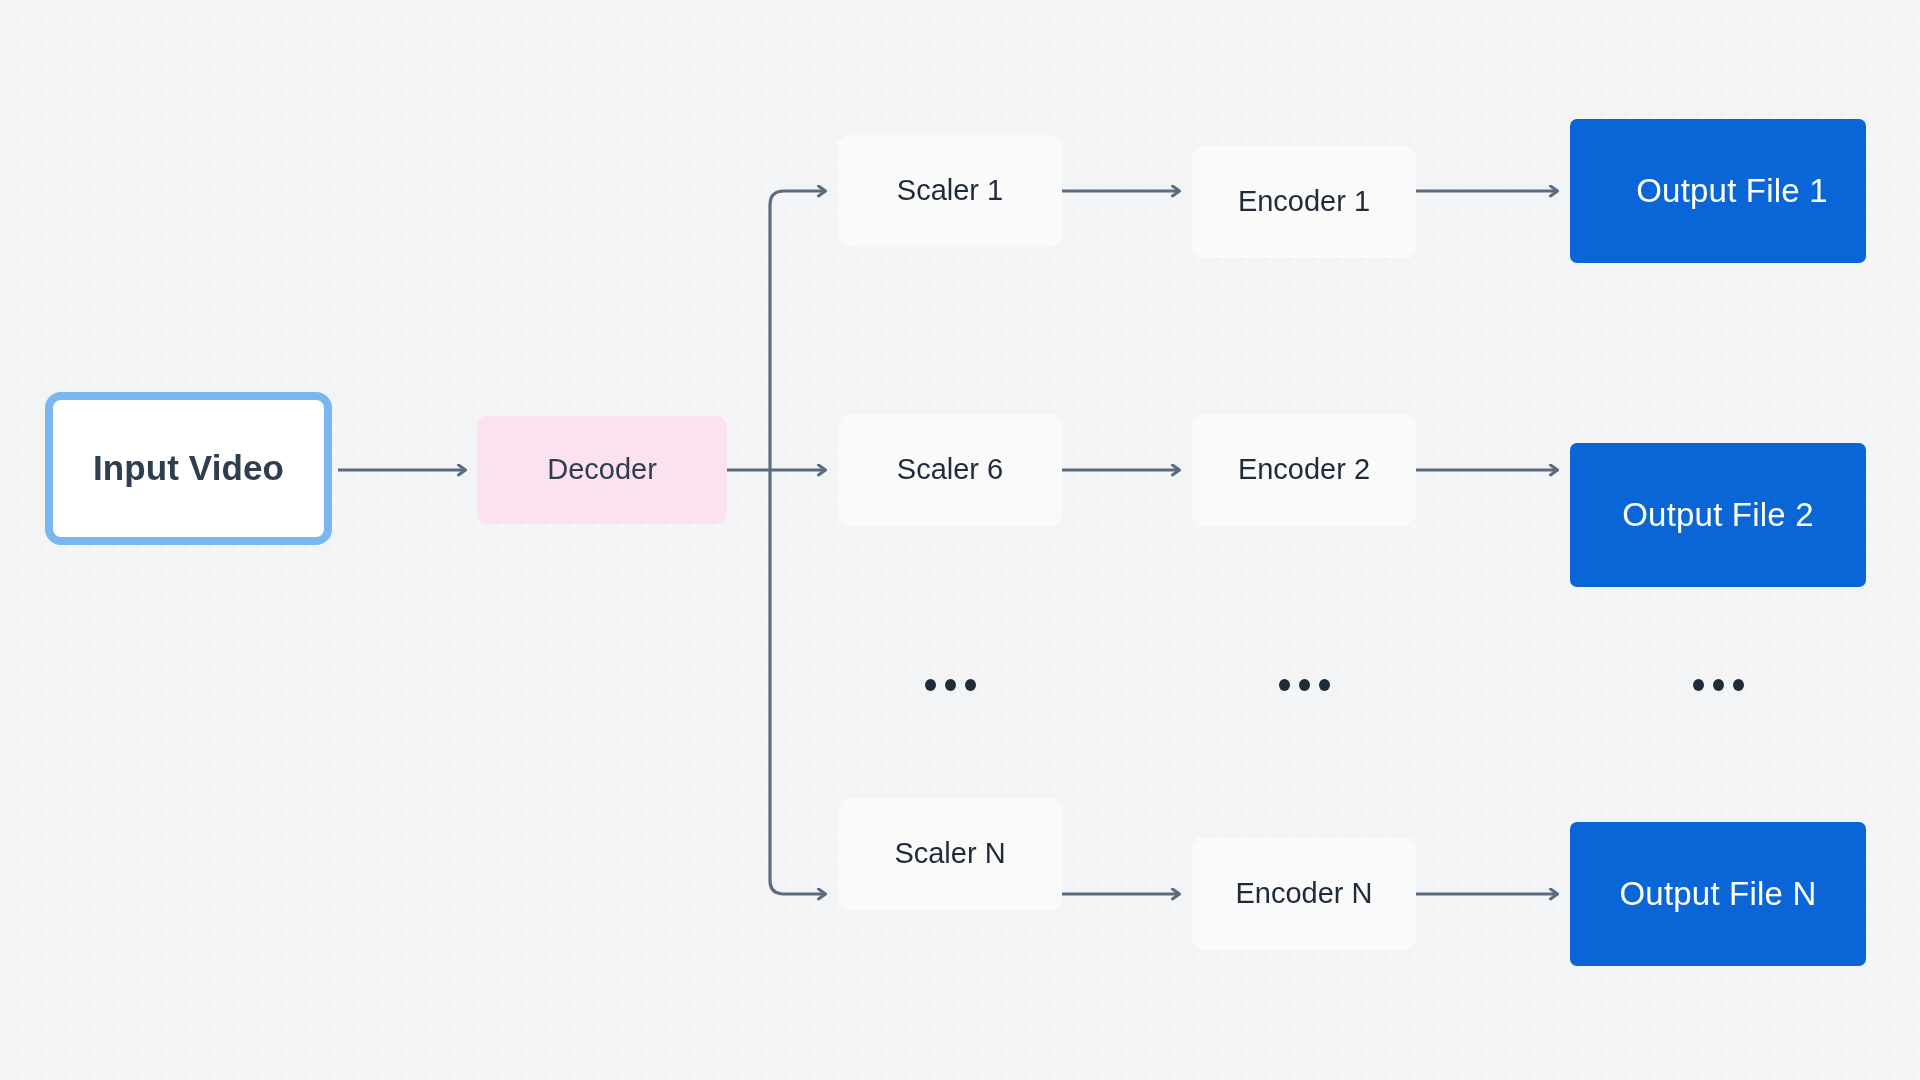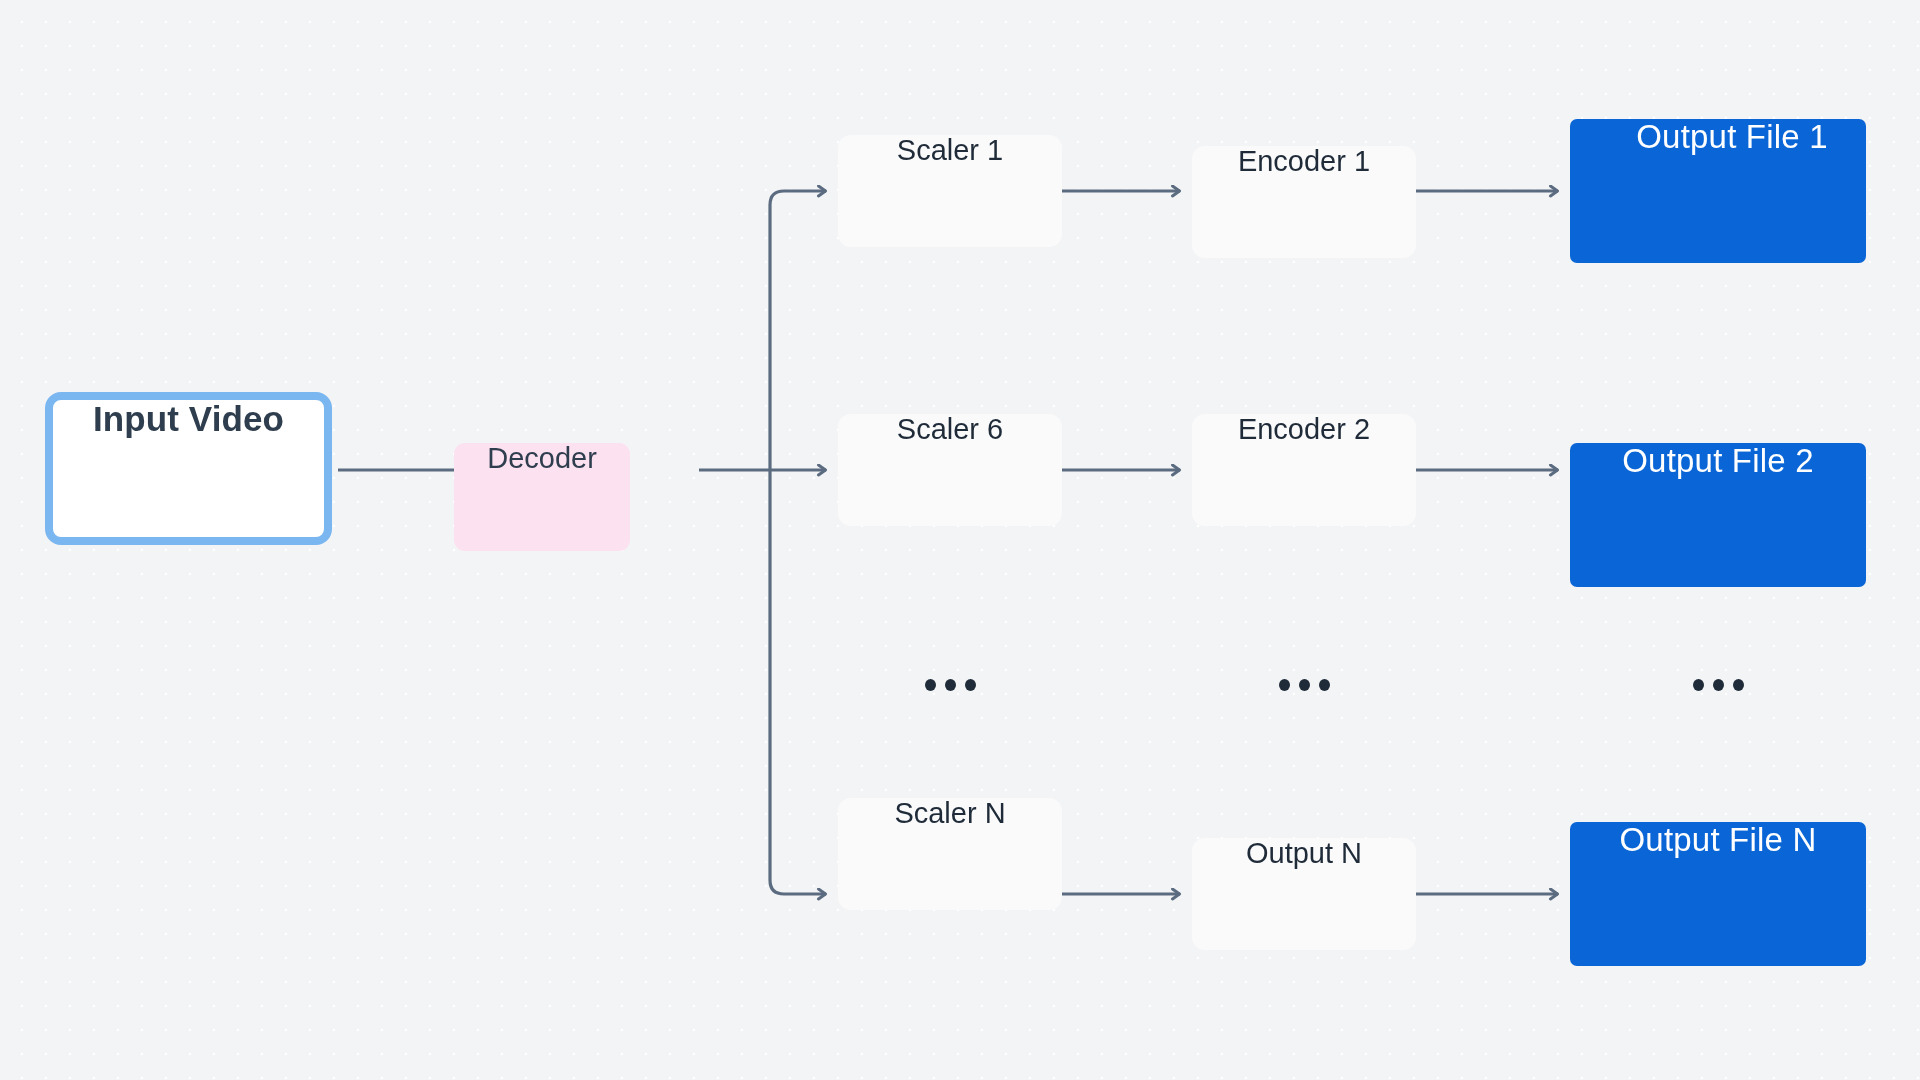--- a/index.html
+++ b/index.html
@@ -33,21 +33,21 @@
     top: 0;
     width: 1920px;
     height: 1080px;
     pointer-events: none;
   }
 
   
   .node {
     position: absolute;
     display: flex;
-    align-items: flex-start;
+    align-items: center;
     justify-content: center;
     box-sizing: border-box;
     text-align: center;
     white-space: nowrap;
   }
 
   .node-label {
     display: block;
     line-height: 1.1;
   }
@@ -140,42 +140,42 @@
       <line x1="1416" y1="191" x2="1558" y2="191" marker-end="url(#arrowV)"></line>
       <line x1="1416" y1="470" x2="1558" y2="470" marker-end="url(#arrowV)"></line>
       <line x1="1416" y1="894" x2="1558" y2="894" marker-end="url(#arrowV)"></line>
     </g>
   </svg>
 
   <div class="node node--input" style="left:45px; top:392px; width:287px; height:153px;">
     <span class="node-label">Input Video</span>
   </div>
 
-  <div class="node node--decoder" style="left:454px; top:416px; width:176px; height:108px;margin-top:27px;">
+  <div class="node node--decoder" style="left:477px; top:416px; width:250px; height:108px;">
     <span class="node-label">Decoder</span>
   </div>
 
   <div class="node node--stage" style="left:838px; top:135px; width:224px; height:112px;">
     <span class="node-label">Scaler 1</span>
   </div>
   <div class="node node--stage" style="left:838px; top:414px; width:224px; height:112px;">
     <span class="node-label">Scaler 6</span>
   </div>
   <div class="node node--stage" style="left:838px; top:798px; width:224px; height:112px;">
     <span class="node-label">Scaler N</span>
   </div>
 
   <div class="node node--stage" style="left:1192px; top:146px; width:224px; height:112px;">
     <span class="node-label">Encoder 1</span>
   </div>
   <div class="node node--stage" style="left:1192px; top:414px; width:224px; height:112px;">
     <span class="node-label">Encoder 2</span>
   </div>
   <div class="node node--stage" style="left:1192px; top:838px; width:224px; height:112px;">
-    <span class="node-label">Output N</span>
+    <span class="node-label">Encoder N</span>
   </div>
 
   <div class="node node--output" style="left:1570px; top:119px; width:296px; height:144px;padding-left:28px;">
     <span class="node-label">Output File 1</span>
   </div>
   <div class="node node--output" style="left:1570px; top:398px; width:296px; height:144px;margin-top:45px;">
     <span class="node-label">Output File 2</span>
   </div>
   <div class="node node--output" style="left:1570px; top:822px; width:296px; height:144px;">
     <span class="node-label">Output File N</span>

